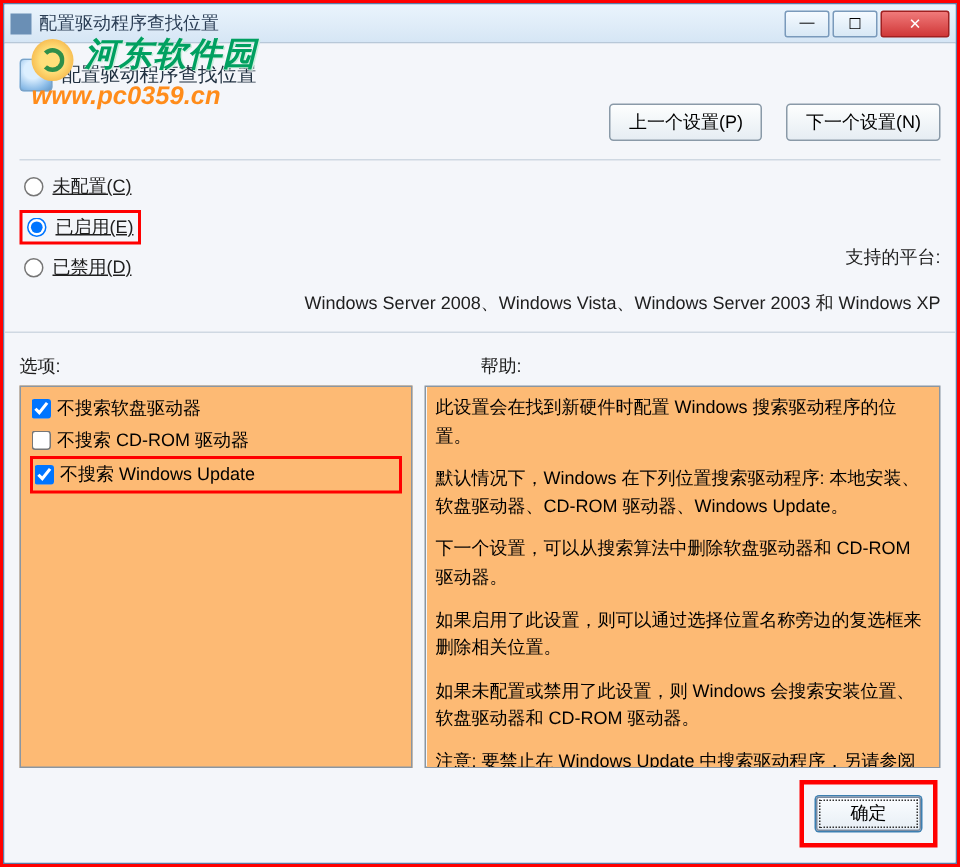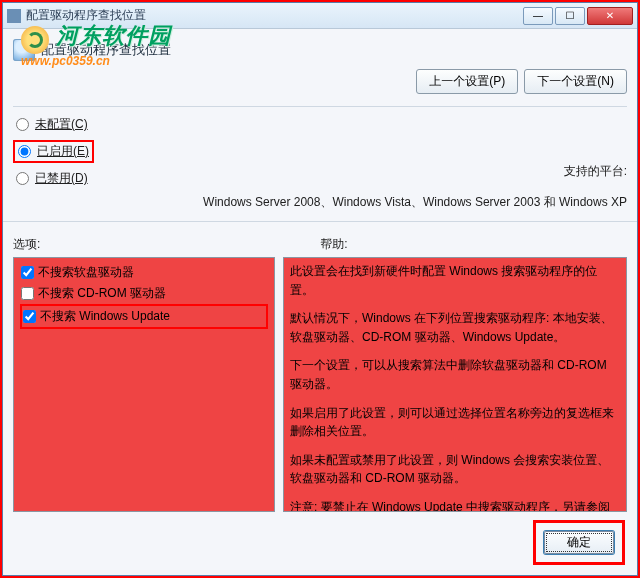--- a/index.html
+++ b/index.html
@@ -61,21 +61,21 @@
   .heading-icon {
     width: 22px; height: 22px;
     background: radial-gradient(circle at 40% 35%, #dcefff 30%, #87b9e6 70%, #5a8fc0);
     border-radius: 3px;
     box-shadow: inset 0 0 0 1px #7aa3c8;
   }
   .heading-text { font-size: 13px; color: #203040; }
   .top-buttons-row {
     display: flex;
     justify-content: flex-end;
-    gap: 6px;
+    gap: 16px;
     margin: 6px 0 10px 0;
   }
   .aero-btn {
     padding: 3px 12px;
     border: 1px solid #8a9aa8;
     border-radius: 3px;
     background: linear-gradient(#fdfefe,#e6edf3);
     font-size: 12px;
   }
   .divider { border-top: 1px solid #cfd8e2; margin: 2px 0 8px 0; }
@@ -97,40 +97,40 @@
   .platform-text { font-size:12px; color:#202020; }
   .mid-divider { border-top:1px solid #cfd8e2; margin:6px -10px 8px -10px; }
 
   .labels-row { display:flex; margin: 6px 0 4px 0; }
   .labels-row .lbl { font-size:12px; color:#202020; }
   .labels-row .lbl.right { margin-left: 280px; }
 
   .panes-row { display:flex; gap:8px; flex:1; min-height:0; padding-bottom:2px;}
   .pane {
     border: 1px solid #8a96a2;
-    background: #ef4444;
+    background: #fdba74;
     overflow: auto;
     padding: 4px 6px;
     font-size: 12px;
   }
   .pane.left { width: 262px; }
   .pane.right { flex:1; line-height:1.55; }
   .chk-row { display:flex; align-items:center; gap:4px; padding:2px 1px; position:relative;}
   .chk-row input { margin:0; }
   .help-p { margin: 0 0 10px 0; }
 
   .watermark {
     position:absolute;
     top: 18px; left: 18px;
     pointer-events:none;
     z-index: 50;
     font-style: italic;
   }
   .wm-text { font-size: 22px; font-weight:bold; color:#00a060; text-shadow:1px 1px 0 #cceedd; letter-spacing:1px;}
-  .wm-url { font-size: 12px; font-weight:bold; color:#ff8c1a; }
+  .wm-url { font-size: 17px; font-weight:bold; color:#ff8c1a; }
   .wm-logo {
     width:28px;height:28px;border-radius:50%;
     background: radial-gradient(circle,#ffdf7a 40%,#f0a030);
     display:inline-block; vertical-align:middle;
     margin-right:4px; position:relative;
   }
   .wm-logo::after{content:"";position:absolute;inset:6px;border:3px solid #2e8f4a;border-left-color:transparent;border-radius:50%;}
   .actions-row {
     display:flex; justify-content:flex-end; gap:12px;
     padding: 6px 2px 0 2px;

